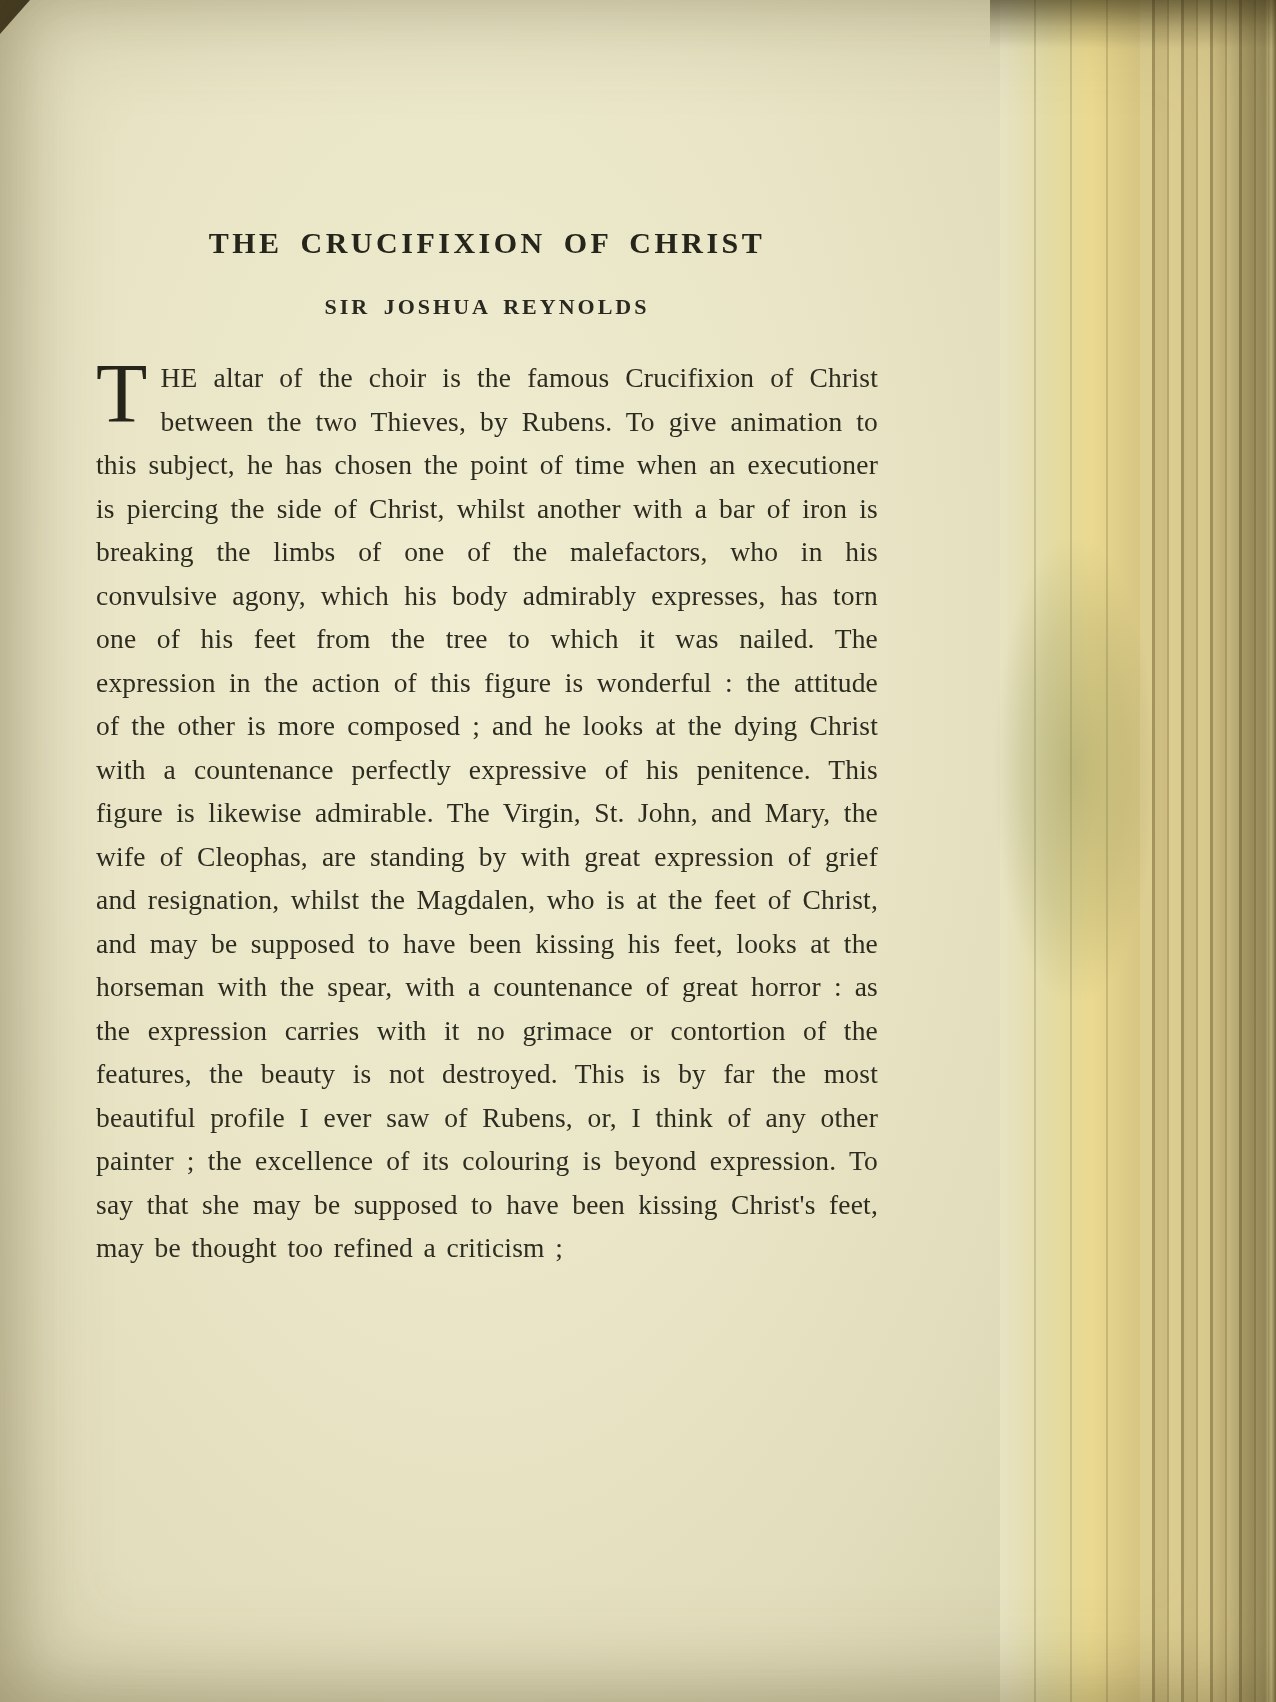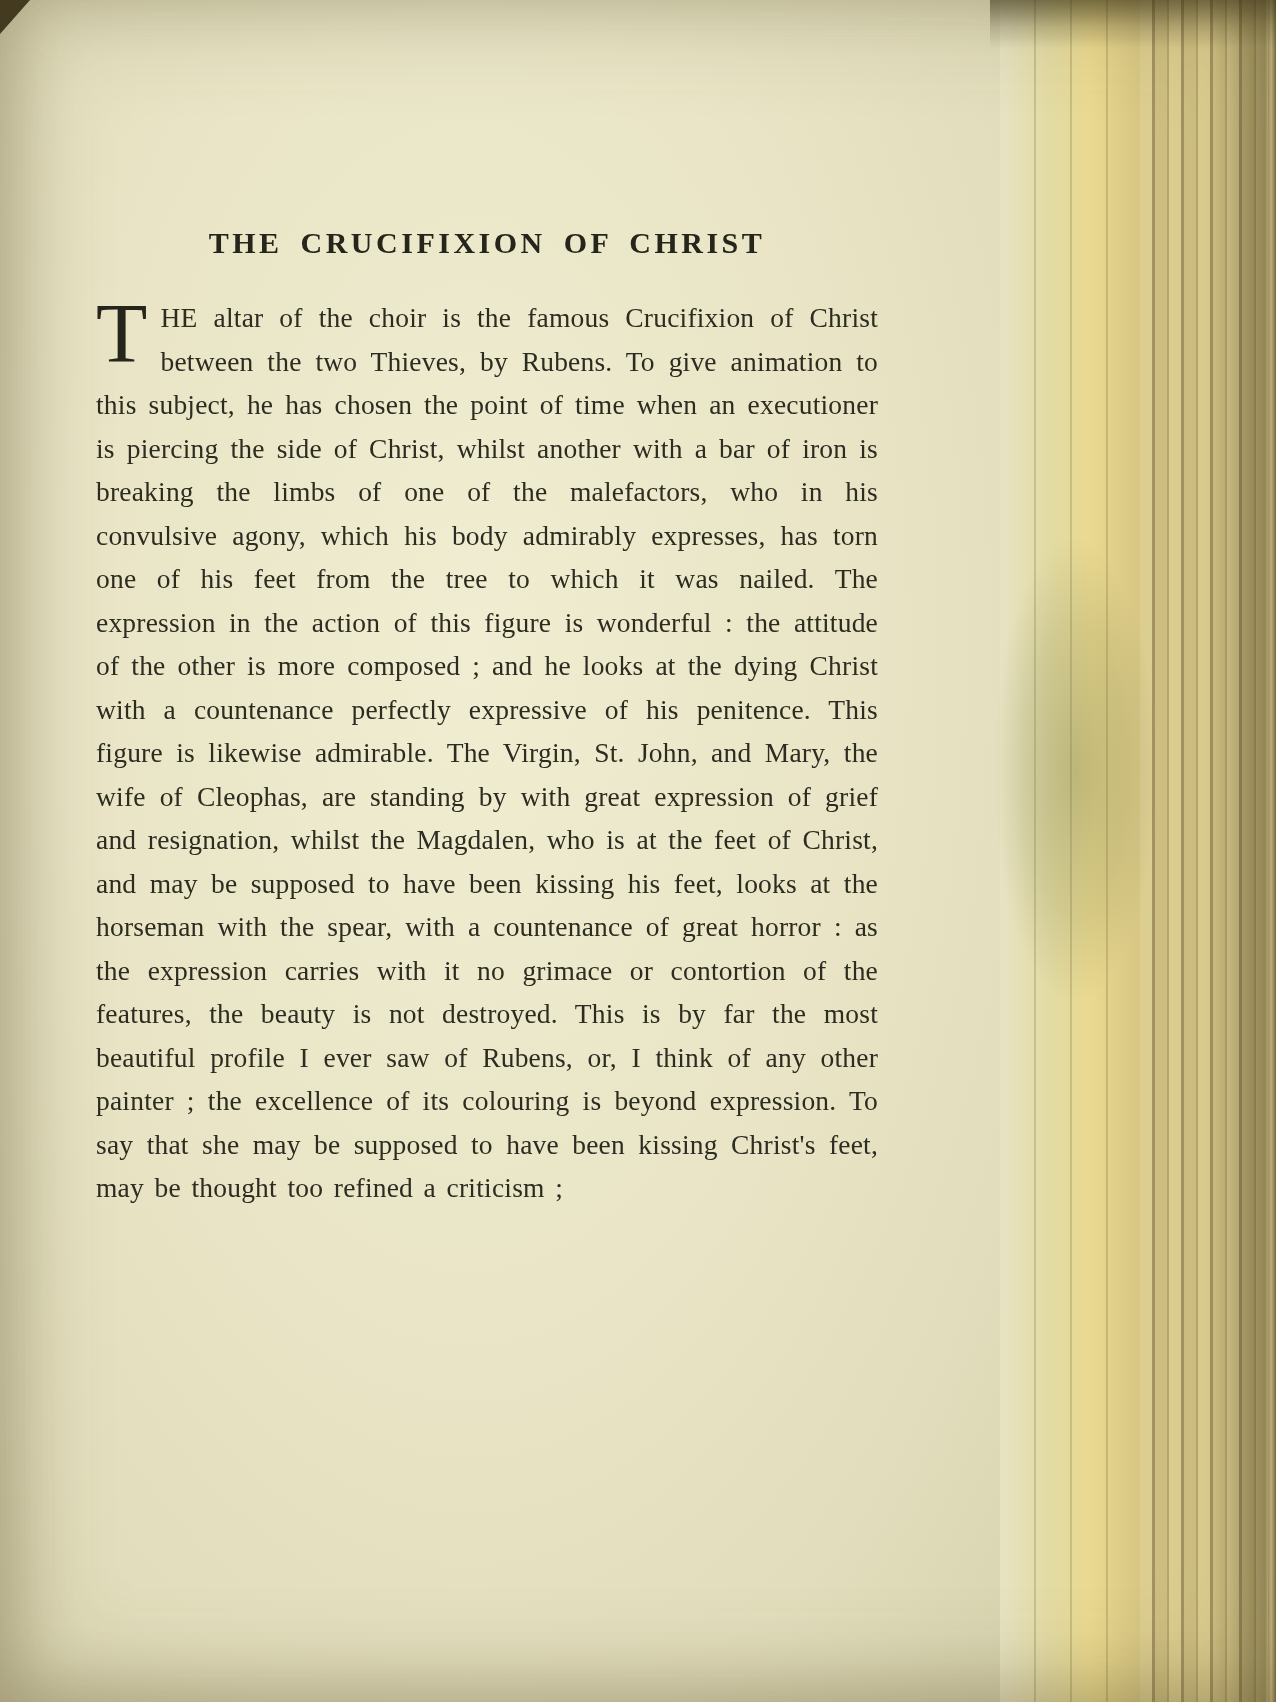--- a/index.html
+++ b/index.html
@@ -135,17 +135,18 @@
   <div class="paper"></div>
 
   <div class="edge-curve"></div>
   <div class="edge-stack"></div>
   <div class="edge-shadow"></div>
   <div class="top-shade"></div>
   <div class="corner-tl"></div>
 
   <div class="content">
     <h1 class="title">THE CRUCIFIXION OF CHRIST</h1>
+    <p class="author">SIR JOSHUA REYNOLDS</p>
     <p class="body-par"><span class="drop-cap">T</span><span>HE altar of the choir is the famous Crucifixion of Christ between the two Thieves, by Rubens. To give animation to this subject, he has chosen the point of time when an executioner is piercing the side of Christ, whilst another with a bar of iron is breaking the limbs of one of the malefactors, who in his convulsive agony, which his body admirably expresses, has torn one of his feet from the tree to which it was nailed. The expression in the action of this figure is wonderful : the attitude of the other is more composed ; and he looks at the dying Christ with a countenance perfectly expressive of his penitence. This figure is likewise admirable. The Virgin, St. John, and Mary, the wife of Cleophas, are standing by with great expression of grief and resignation, whilst the Magdalen, who is at the feet of Christ, and may be supposed to have been kissing his feet, looks at the horseman with the spear, with a countenance of great horror : as the expression carries with it no grimace or contortion of the features, the beauty is not destroyed. This is by far the most beautiful profile I ever saw of Rubens, or, I think of any other painter ; the excellence of its colouring is beyond expression. To say that she may be supposed to have been kissing Christ's feet, may be thought too refined a criticism ;</span></p>
   </div>
 
   <div class="vignette"></div>
 </div>
 
 </body></html>

